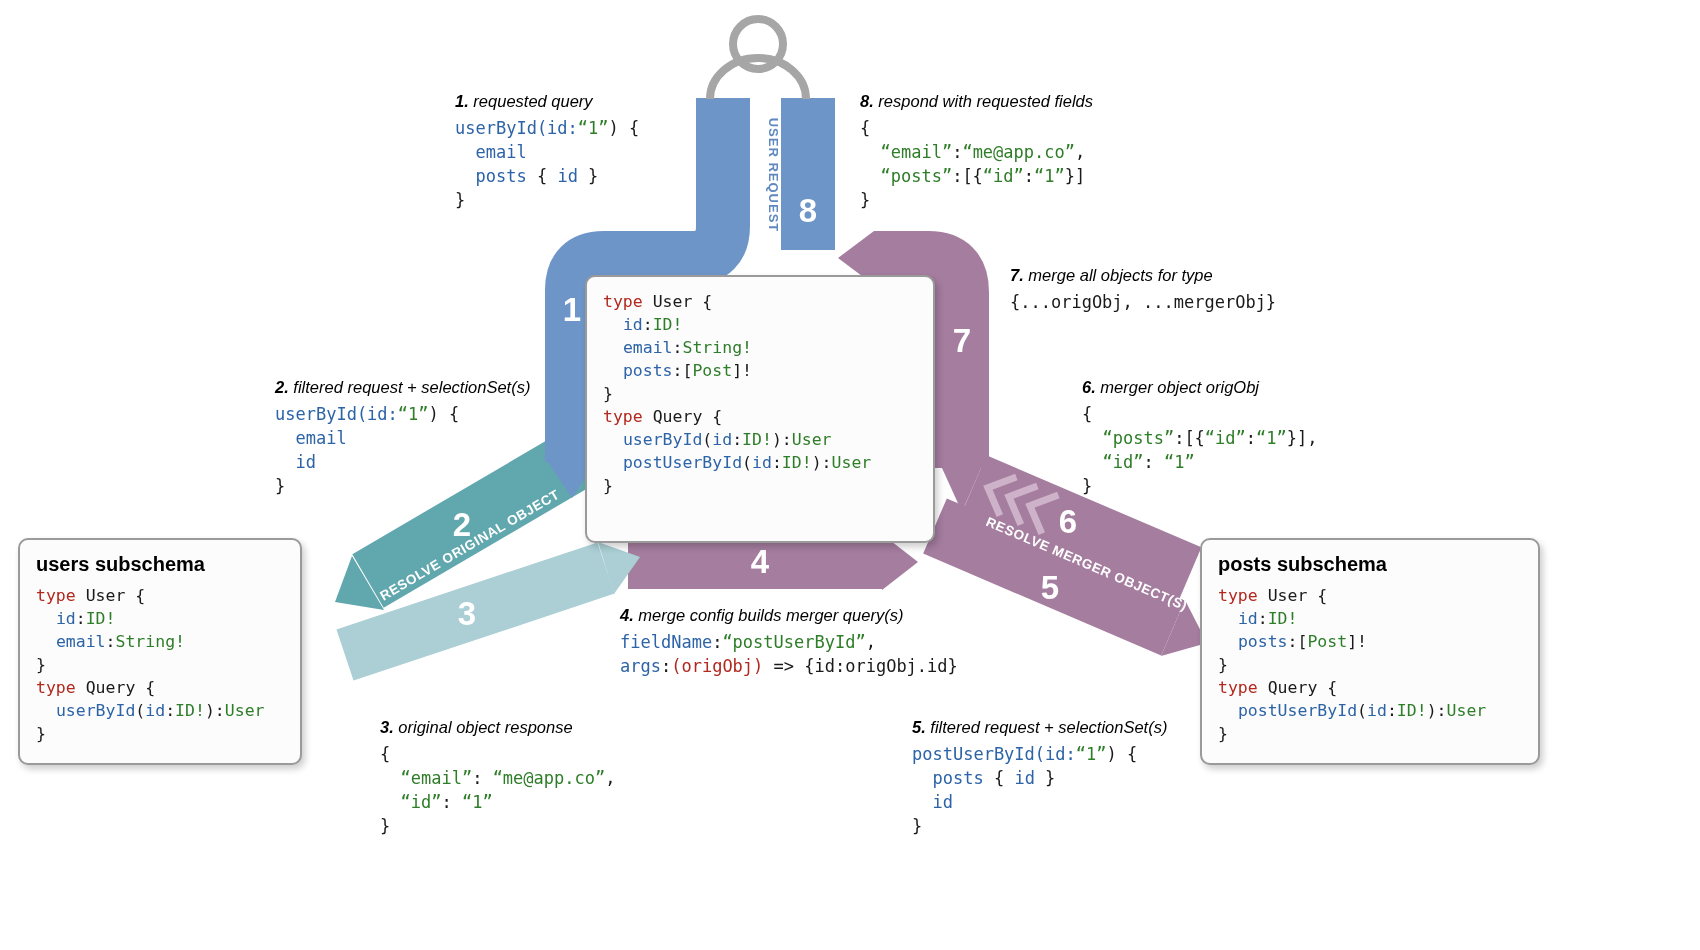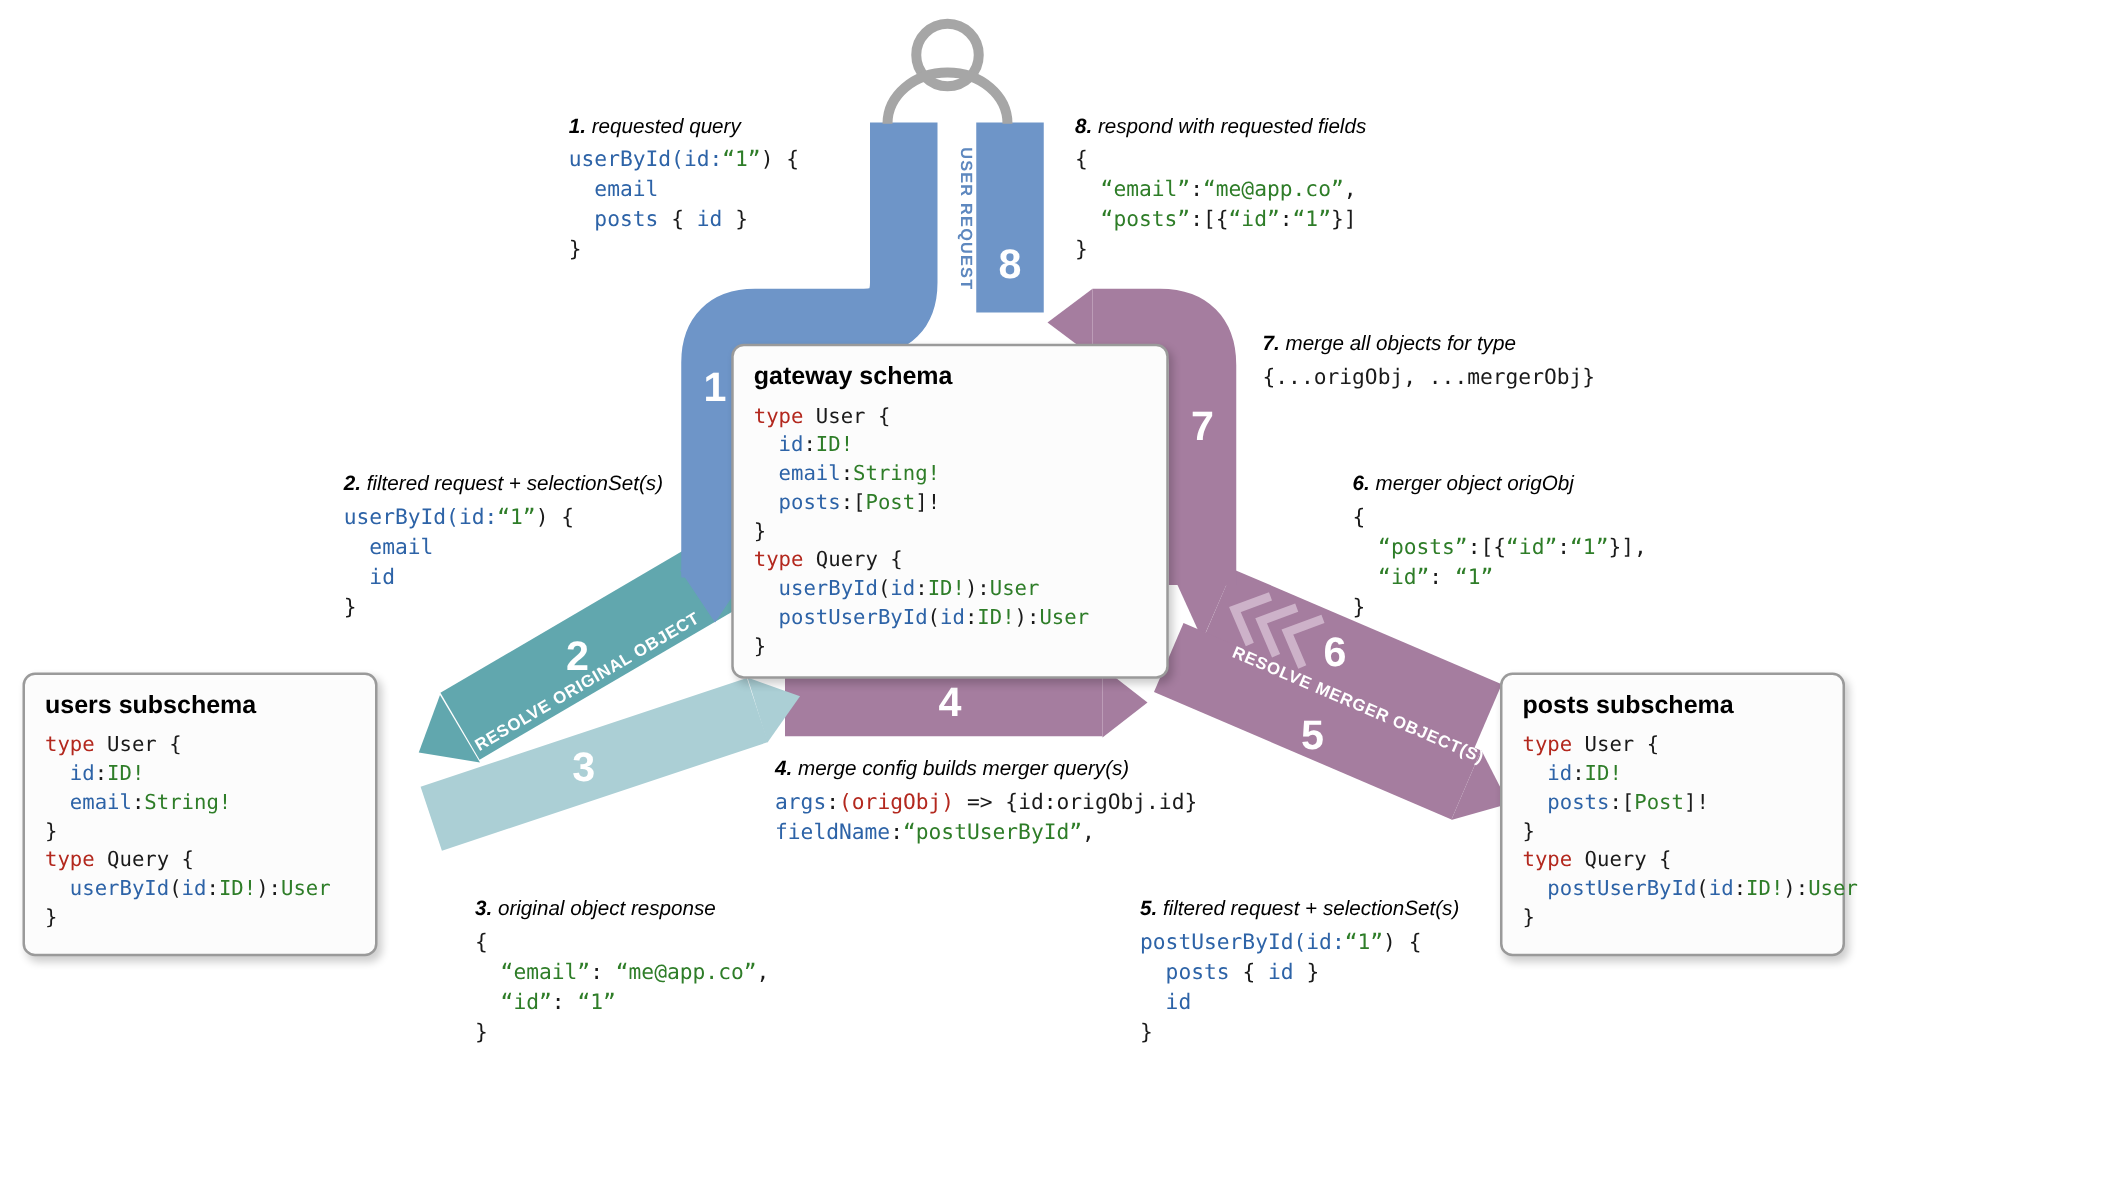--- a/index.html
+++ b/index.html
@@ -87,30 +87,29 @@
     <text class="digit" x="1050" y="599">5</text>
     <text class="digit" x="1068" y="533">6</text>
     <text class="digit" x="962" y="352">7</text>
     <text class="digit" x="808" y="222">8</text>
 
     <text class="band-label" transform="translate(472,549) rotate(-30.4)">RESOLVE ORIGINAL OBJECT</text>
     <text class="band-label" transform="translate(1085,568) rotate(23.2)">RESOLVE MERGER OBJECT(S)</text>
   </svg>
 
   <div class="box" style="left:585px;top:275px;width:350px;height:268px">
-    <div class="box-title">gateway schema</div>
     <div class="code"><div><span class="tok-kw">type</span><span class="tok-pln"> User {</span></div><div><span class="tok-pln">  </span><span class="tok-name">id</span><span class="tok-pln">:</span><span class="tok-typ">ID!</span></div><div><span class="tok-pln">  </span><span class="tok-name">email</span><span class="tok-pln">:</span><span class="tok-typ">String!</span></div><div><span class="tok-pln">  </span><span class="tok-name">posts</span><span class="tok-pln">:[</span><span class="tok-typ">Post</span><span class="tok-pln">]!</span></div><div><span class="tok-pln">}</span></div><div><span class="tok-kw">type</span><span class="tok-pln"> Query {</span></div><div><span class="tok-pln">  </span><span class="tok-name">userById</span><span class="tok-pln">(</span><span class="tok-name">id</span><span class="tok-pln">:</span><span class="tok-typ">ID!</span><span class="tok-pln">):</span><span class="tok-typ">User</span></div><div><span class="tok-pln">  </span><span class="tok-name">postUserById</span><span class="tok-pln">(</span><span class="tok-name">id</span><span class="tok-pln">:</span><span class="tok-typ">ID!</span><span class="tok-pln">):</span><span class="tok-typ">User</span></div><div><span class="tok-pln">}</span></div></div>
   </div>
 
   <div class="box" style="left:18px;top:538px;width:284px;height:227px">
     <div class="box-title">users subschema</div>
     <div class="code"><div><span class="tok-kw">type</span><span class="tok-pln"> User {</span></div><div><span class="tok-pln">  </span><span class="tok-name">id</span><span class="tok-pln">:</span><span class="tok-typ">ID!</span></div><div><span class="tok-pln">  </span><span class="tok-name">email</span><span class="tok-pln">:</span><span class="tok-typ">String!</span></div><div><span class="tok-pln">}</span></div><div><span class="tok-kw">type</span><span class="tok-pln"> Query {</span></div><div><span class="tok-pln">  </span><span class="tok-name">userById</span><span class="tok-pln">(</span><span class="tok-name">id</span><span class="tok-pln">:</span><span class="tok-typ">ID!</span><span class="tok-pln">):</span><span class="tok-typ">User</span></div><div><span class="tok-pln">}</span></div></div>
   </div>
 
-  <div class="box" style="left:1200px;top:538px;width:276px;height:227px">
+  <div class="box" style="left:1200px;top:538px;width:340px;height:227px">
     <div class="box-title">posts subschema</div>
     <div class="code"><div><span class="tok-kw">type</span><span class="tok-pln"> User {</span></div><div><span class="tok-pln">  </span><span class="tok-name">id</span><span class="tok-pln">:</span><span class="tok-typ">ID!</span></div><div><span class="tok-pln">  </span><span class="tok-name">posts</span><span class="tok-pln">:[</span><span class="tok-typ">Post</span><span class="tok-pln">]!</span></div><div><span class="tok-pln">}</span></div><div><span class="tok-kw">type</span><span class="tok-pln"> Query {</span></div><div><span class="tok-pln">  </span><span class="tok-name">postUserById</span><span class="tok-pln">(</span><span class="tok-name">id</span><span class="tok-pln">:</span><span class="tok-typ">ID!</span><span class="tok-pln">):</span><span class="tok-typ">User</span></div><div><span class="tok-pln">}</span></div></div>
   </div>
 
   <div class="ann" style="left:455px;top:92px">
     <div class="ann-label">
       <span class="ann-num">1.</span>
       <span class="ann-text">requested query</span>
     </div>
     <div class="code"><div><span class="tok-name">userById(id:</span><span class="tok-str">“1”</span><span class="tok-pln">) {</span></div><div><span class="tok-pln">  </span><span class="tok-name">email</span></div><div><span class="tok-pln">  </span><span class="tok-name">posts</span><span class="tok-pln"> { </span><span class="tok-name">id</span><span class="tok-pln"> }</span></div><div><span class="tok-pln">}</span></div></div>
@@ -146,21 +145,21 @@
       <span class="ann-text">merger object origObj</span>
     </div>
     <div class="code"><div><span class="tok-pln">{</span></div><div><span class="tok-pln">  </span><span class="tok-str">“posts”</span><span class="tok-pln">:[{</span><span class="tok-str">“id”</span><span class="tok-pln">:</span><span class="tok-str">“1”</span><span class="tok-pln">}],</span></div><div><span class="tok-pln">  </span><span class="tok-str">“id”</span><span class="tok-pln">: </span><span class="tok-str">“1”</span></div><div><span class="tok-pln">}</span></div></div>
   </div>
 
   <div class="ann" style="left:620px;top:606px">
     <div class="ann-label">
       <span class="ann-num">4.</span>
       <span class="ann-text">merge config builds merger query(s)</span>
     </div>
-    <div class="code"><div><span class="tok-name">args</span><span class="tok-pln">:</span><span class="tok-kw">(origObj)</span><span class="tok-pln"> =&gt; {id:origObj.id}</span></div><div><span class="tok-name">fieldName</span><span class="tok-pln">:</span><span class="tok-str">“postUserById”</span><span class="tok-pln">,</span></div></div>
+    <div class="code"><div><span class="tok-name">fieldName</span><span class="tok-pln">:</span><span class="tok-str">“postUserById”</span><span class="tok-pln">,</span></div><div><span class="tok-name">args</span><span class="tok-pln">:</span><span class="tok-kw">(origObj)</span><span class="tok-pln"> =&gt; {id:origObj.id}</span></div></div>
   </div>
 
   <div class="ann" style="left:380px;top:718px">
     <div class="ann-label">
       <span class="ann-num">3.</span>
       <span class="ann-text">original object response</span>
     </div>
     <div class="code"><div><span class="tok-pln">{</span></div><div><span class="tok-pln">  </span><span class="tok-str">“email”</span><span class="tok-pln">: </span><span class="tok-str">“me@app.co”</span><span class="tok-pln">,</span></div><div><span class="tok-pln">  </span><span class="tok-str">“id”</span><span class="tok-pln">: </span><span class="tok-str">“1”</span></div><div><span class="tok-pln">}</span></div></div>
   </div>
 

